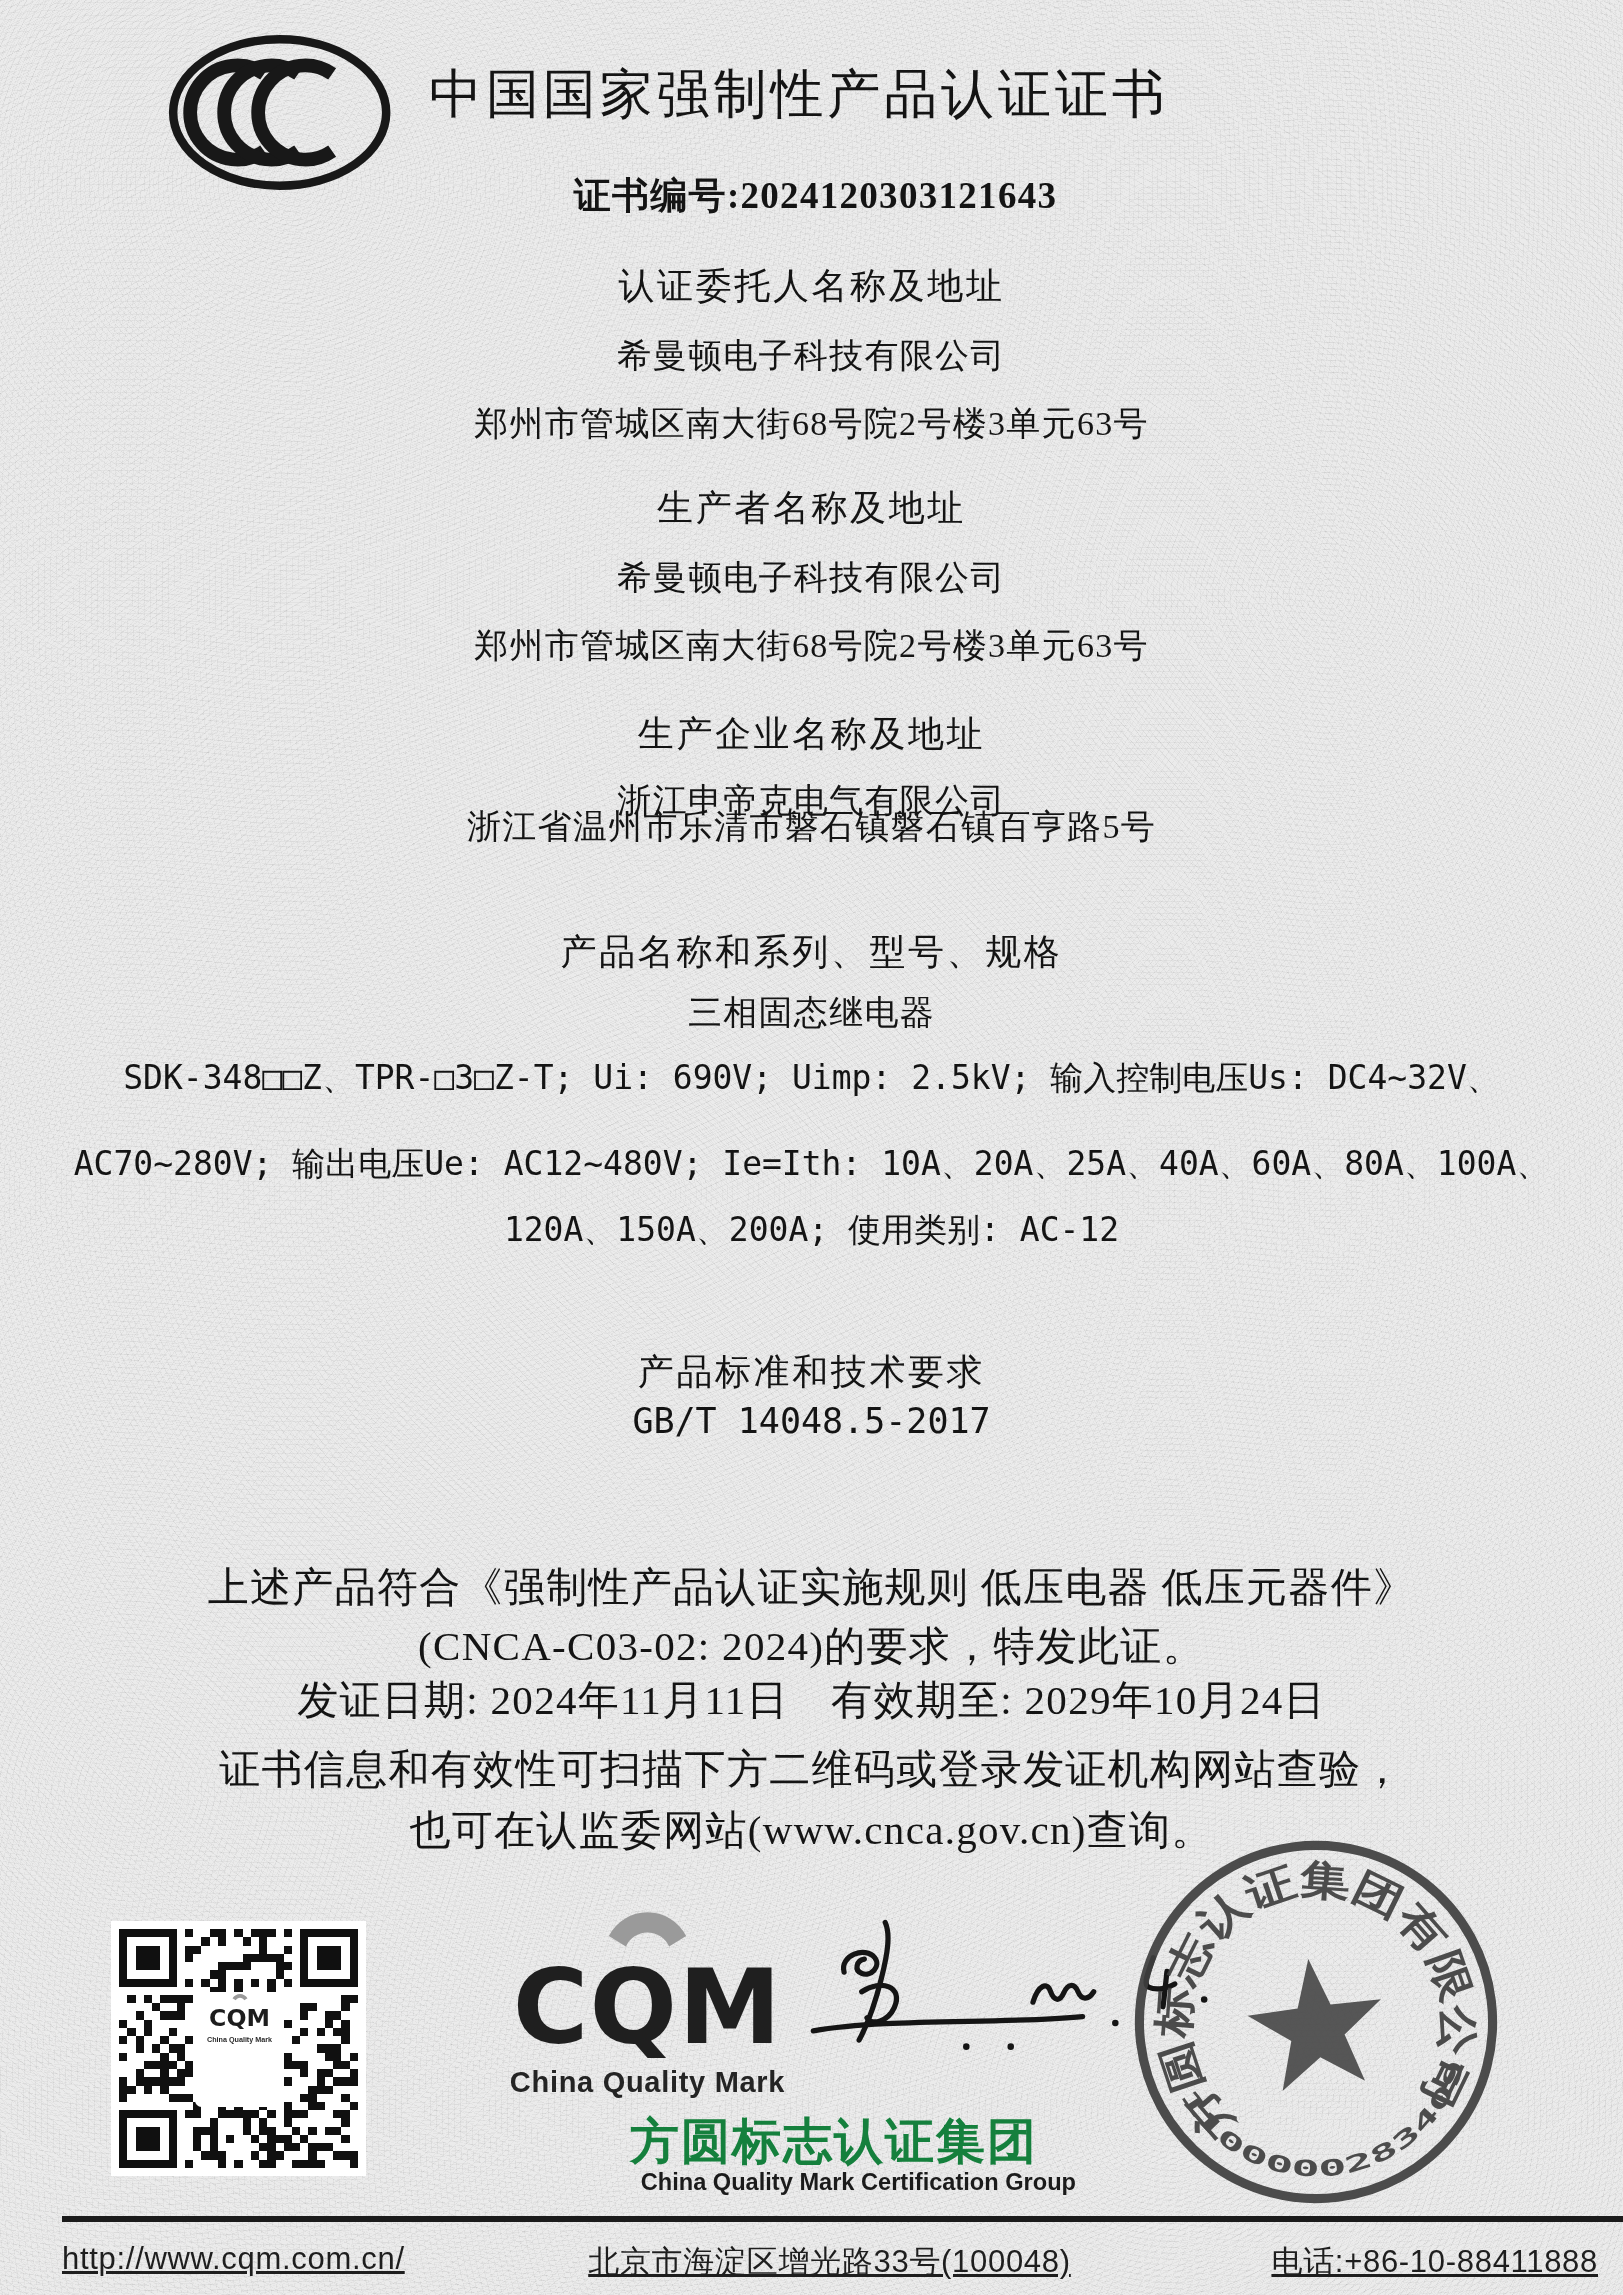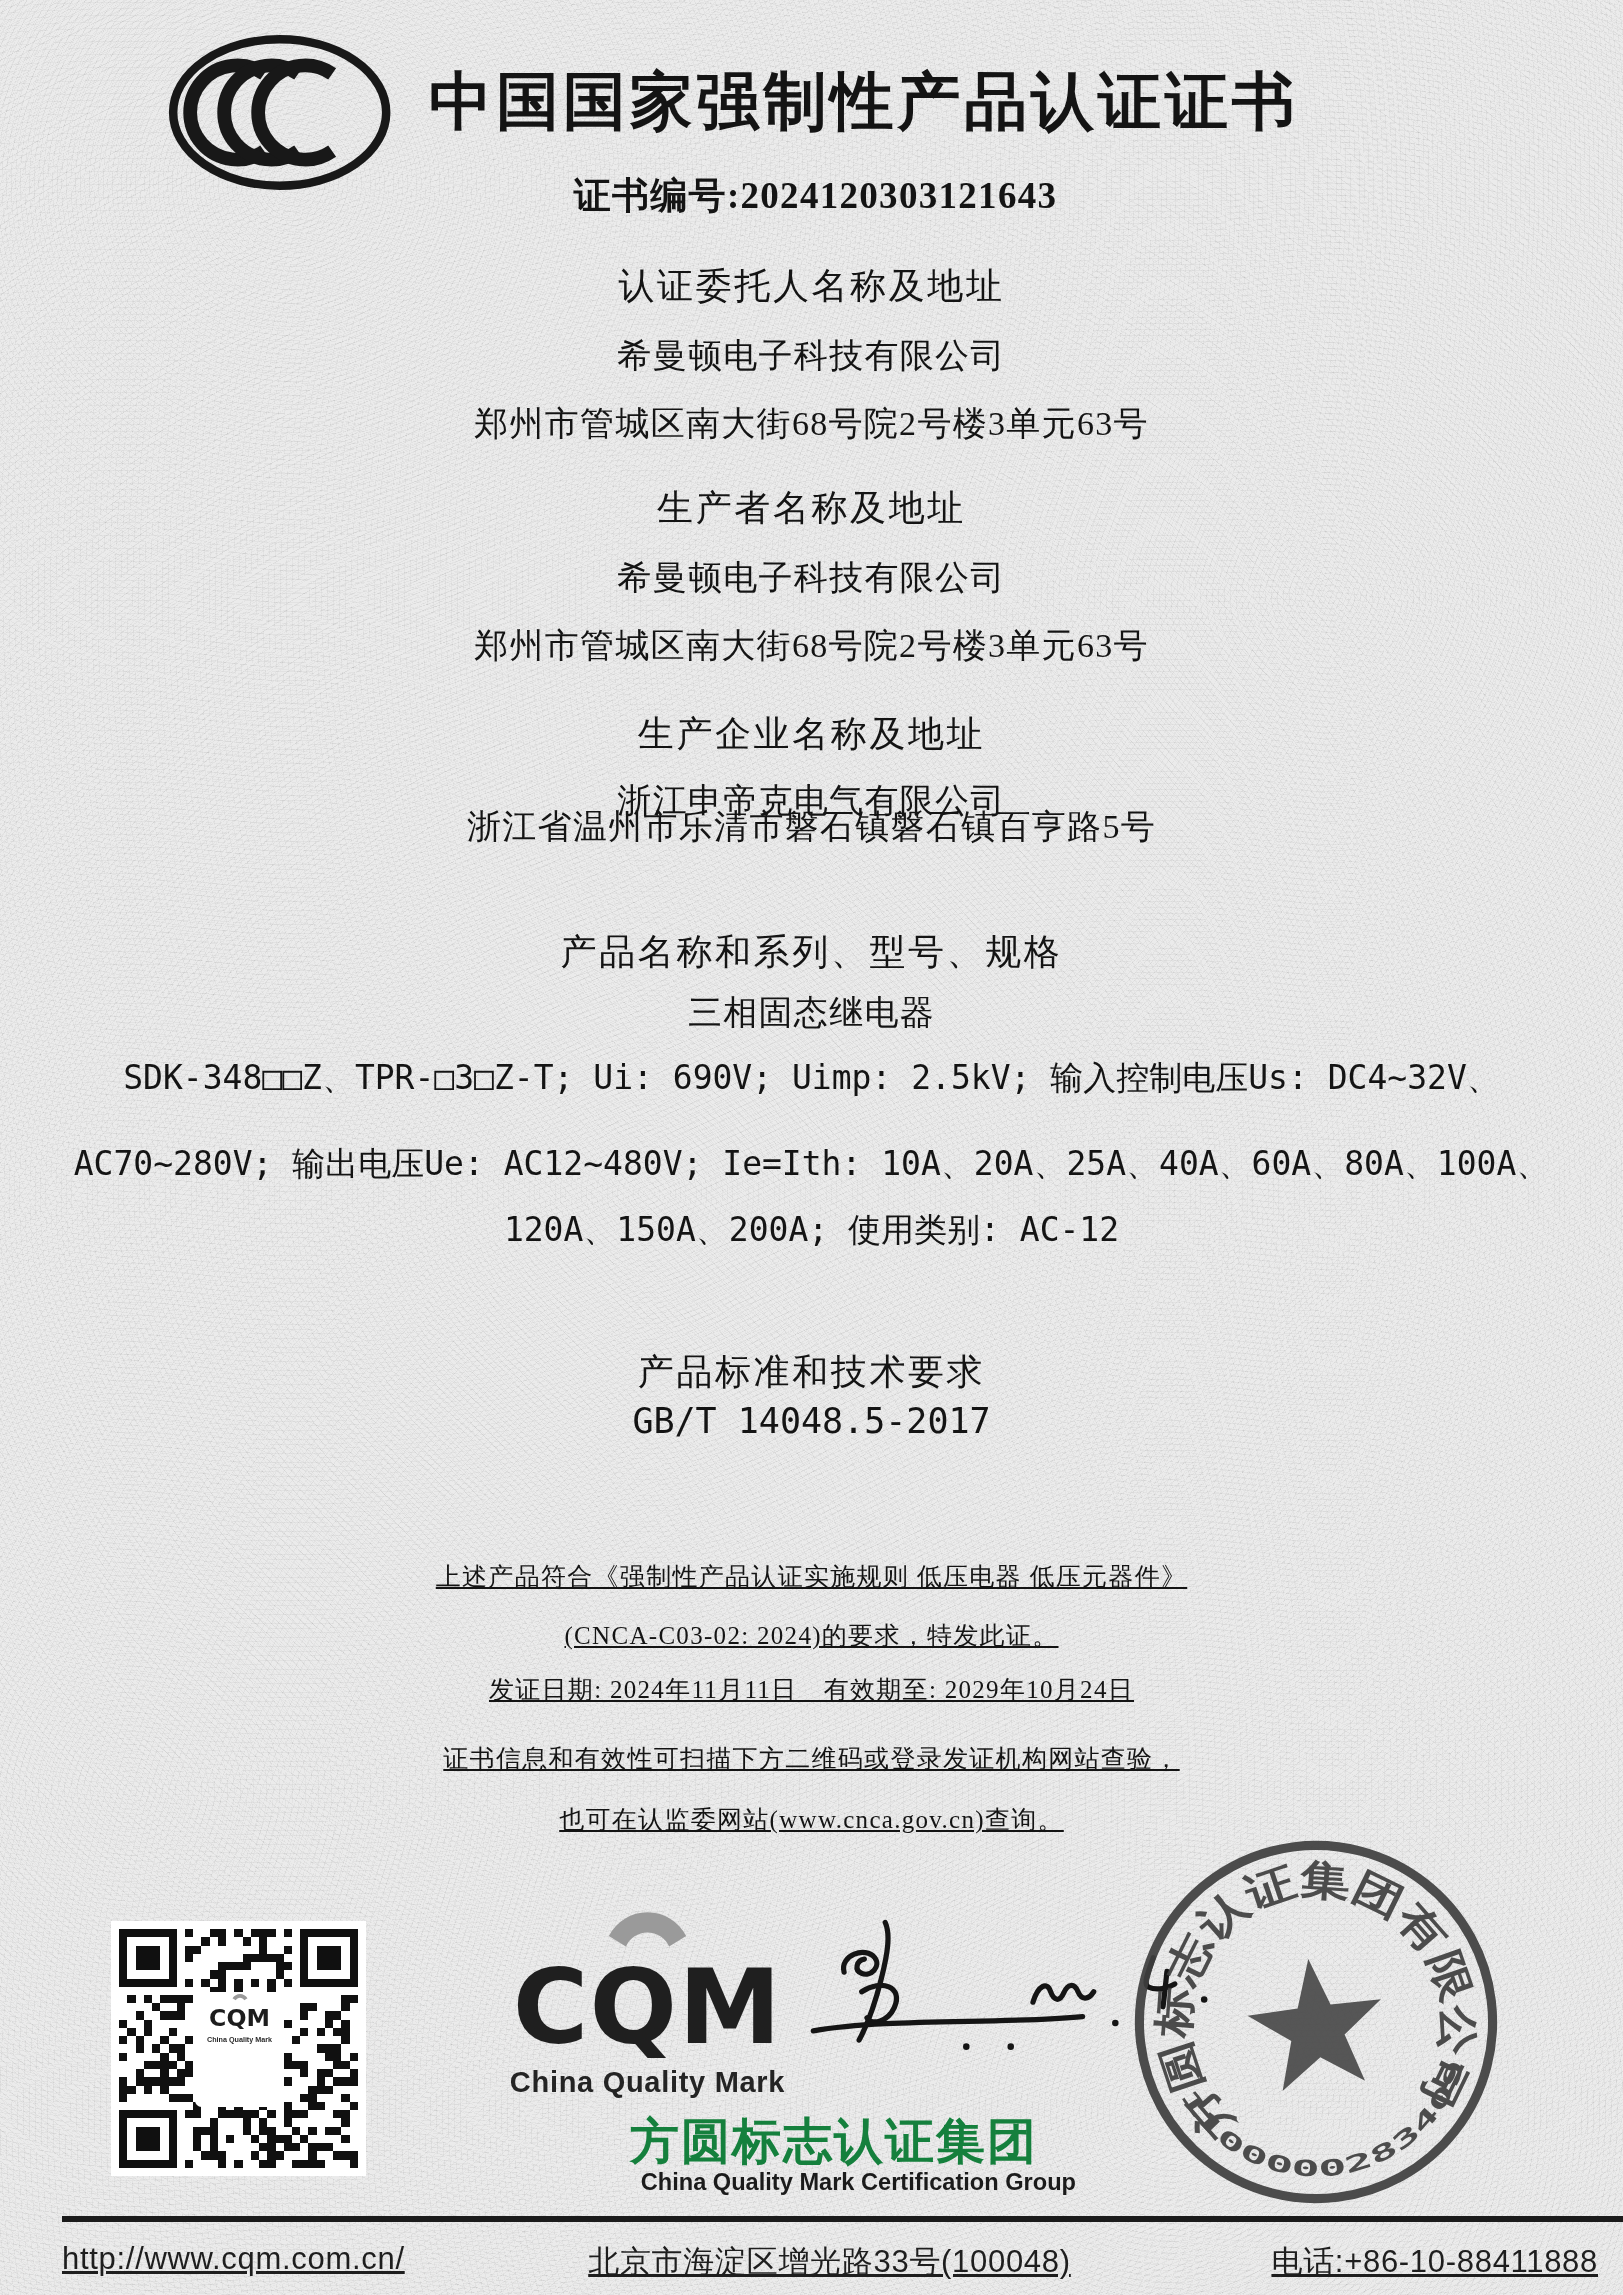--- a/index.html
+++ b/index.html
@@ -14,23 +14,23 @@
       repeating-radial-gradient(circle at 72% 92%, rgba(0,0,0,.038) 0 0.7px, rgba(255,255,255,0) 0.7px 5.9px);
     color:#141414;
     font-family:"Liberation Serif","DejaVu Serif",serif;
   }
   .abs{position:absolute;}
   .ctr{left:0;right:0;text-align:center;white-space:nowrap;}
   .h{font-weight:400;font-size:36px;letter-spacing:2.6px;}
   .t{font-size:34px;letter-spacing:1.3px;}
   .mono{font-family:"DejaVu Sans Mono",monospace;font-size:33px;letter-spacing:0;}
   .sans{font-family:"Liberation Sans","DejaVu Sans",sans-serif;text-decoration:underline;}
-  .title{font-size:63px;font-weight:700;letter-spacing:3.9px;white-space:nowrap;}
+  .title{font-size:53px;font-weight:400;letter-spacing:3.9px;white-space:nowrap;}
   .certno{font-size:37px;font-weight:700;letter-spacing:1.3px;padding-left:8px;}
-  .statement{font-size:25px;letter-spacing:1.3px;text-decoration:underline;}
+  .statement{font-size:41px;letter-spacing:1.3px;}
   .qr-wrap{left:111px;top:1921px;width:255px;height:255px;}
   .qr-label{
     position:absolute;left:84px;top:71px;width:89px;height:115px;background:#ffffff;
     border-radius:6.5px;text-align:center;
   }
   .qr-label .acr{font-family:"DejaVu Sans",sans-serif;font-weight:900;font-size:23.6px;color:#1d1d1d;line-height:1;margin-top:1.3px;}
   .qr-label .tag{font-family:"Liberation Sans",sans-serif;font-weight:700;font-size:7.2px;color:#2a2a2a;margin-top:3.9px;}
   .cqm-block{left:484px;top:1906px;width:327px;text-align:center;}
   .cqm-letters{font-family:"DejaVu Sans",sans-serif;font-weight:900;font-size:103px;line-height:1.0;color:#1f1f1f;letter-spacing:1.3px;margin-top:-2.6px;}
   .cqm-tagline{font-family:"Liberation Sans",sans-serif;font-weight:600;font-size:29px;color:#242424;letter-spacing:0.7px;margin-top:6.5px;}

